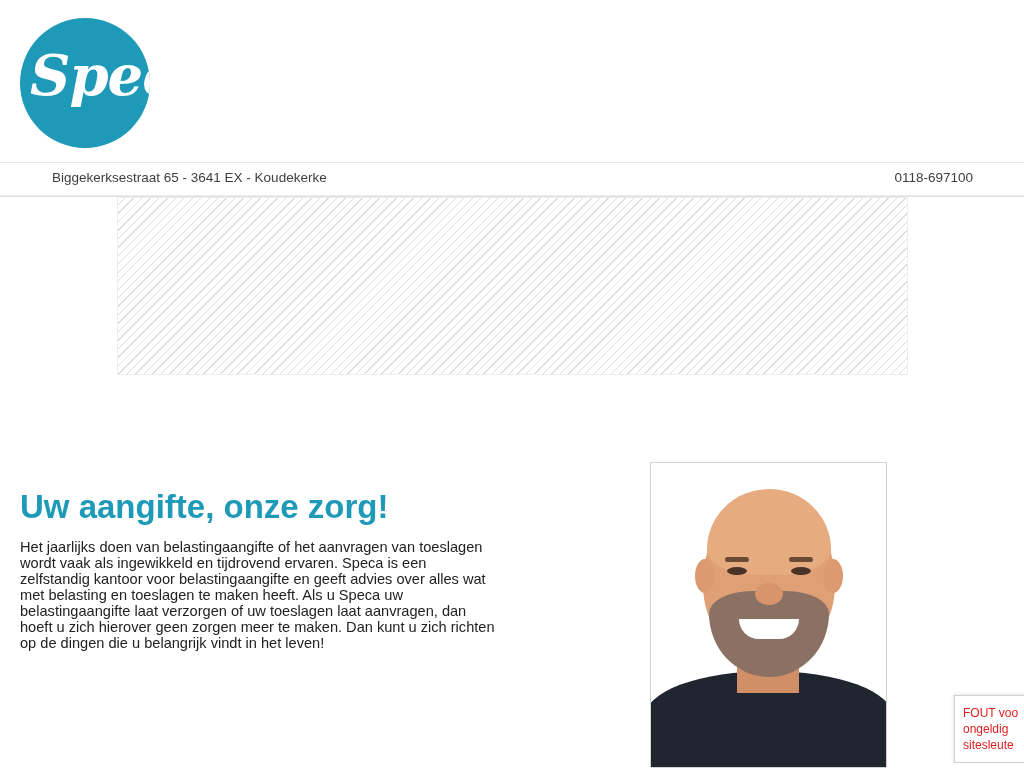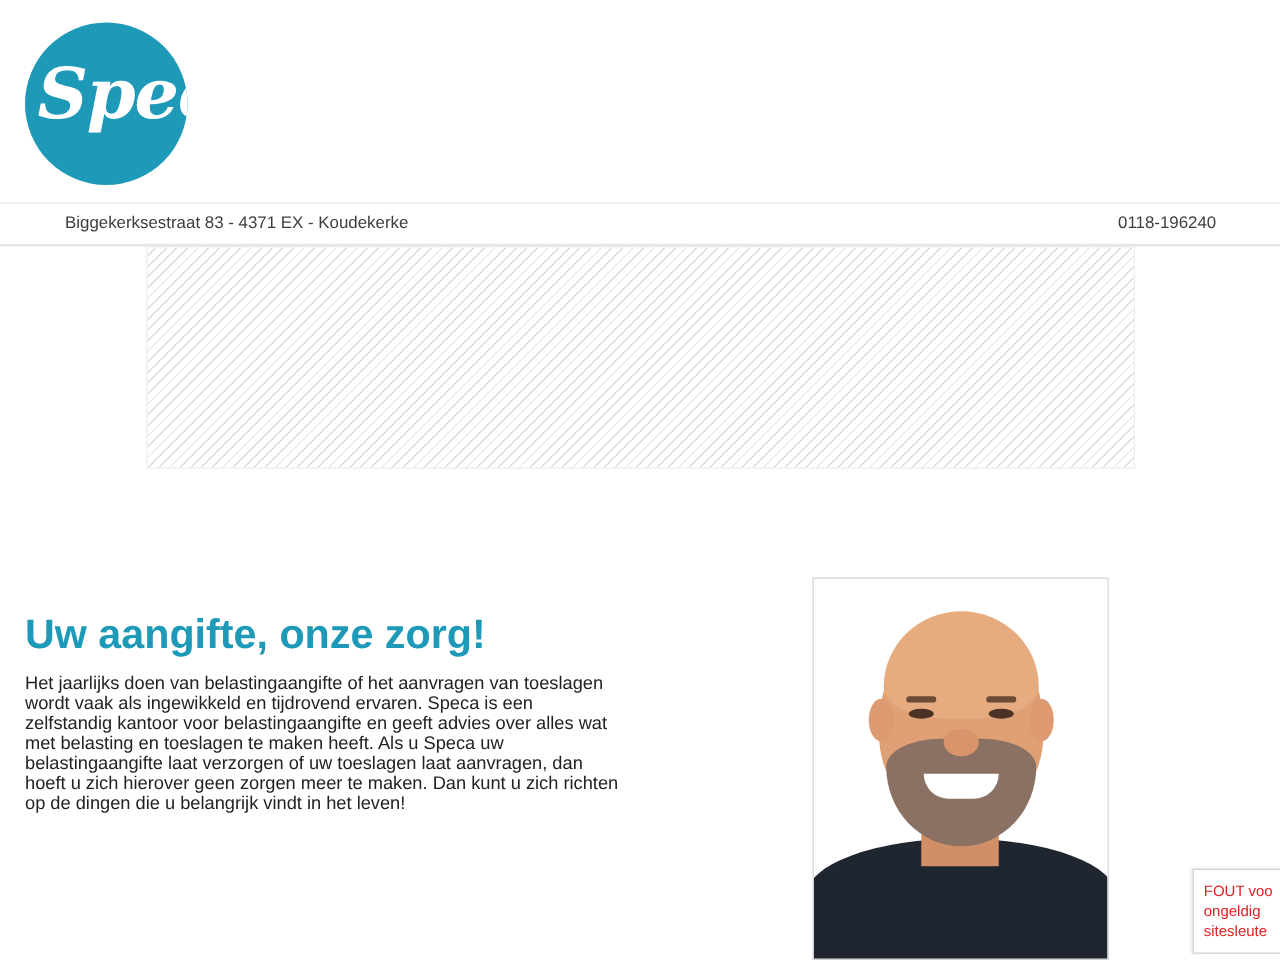--- a/index.html
+++ b/index.html
@@ -300,22 +300,22 @@
 </head>
 <body>
 
 <div class="top-bar">
   <div class="top-logo-circle">
     <span class="script">Speca</span>
   </div>
 </div>
 
 <div class="addr-strip">
-  <span class="addr">Biggekerksestraat 83 - 4371 EX - Koudekerke</span>
-  <span class="phone">0118-196240</span>
+  <span class="addr">Biggekerksestraat 65 - 3641 EX - Koudekerke</span>
+  <span class="phone">0118-697100</span>
 </div>
 
 <div class="banner-wrap">
   <div class="banner"></div>
   <div class="banner-underline"></div>
   <div class="banner-circle">
     <span class="script">Speca</span>
   </div>
   <div class="banner-tagline">Uw aangifte, onze zorg!</div>
 </div>

